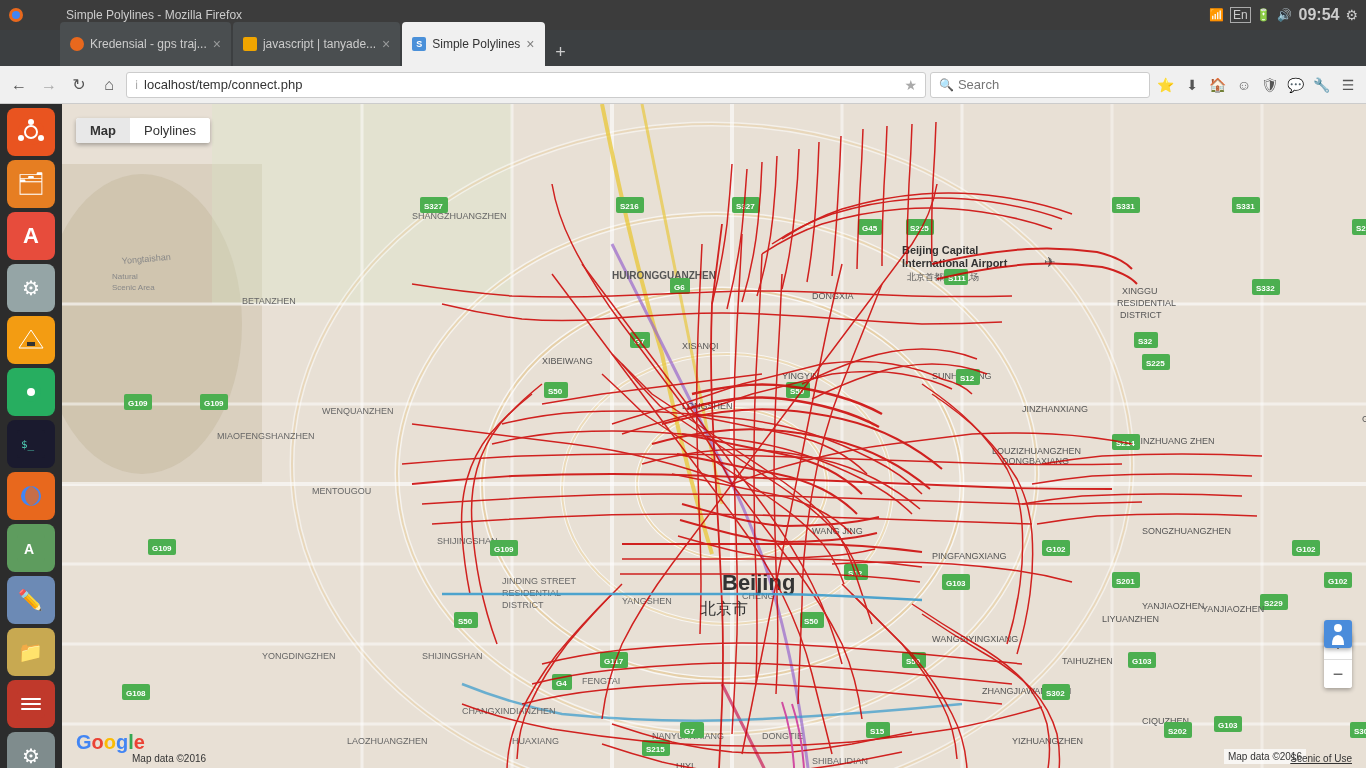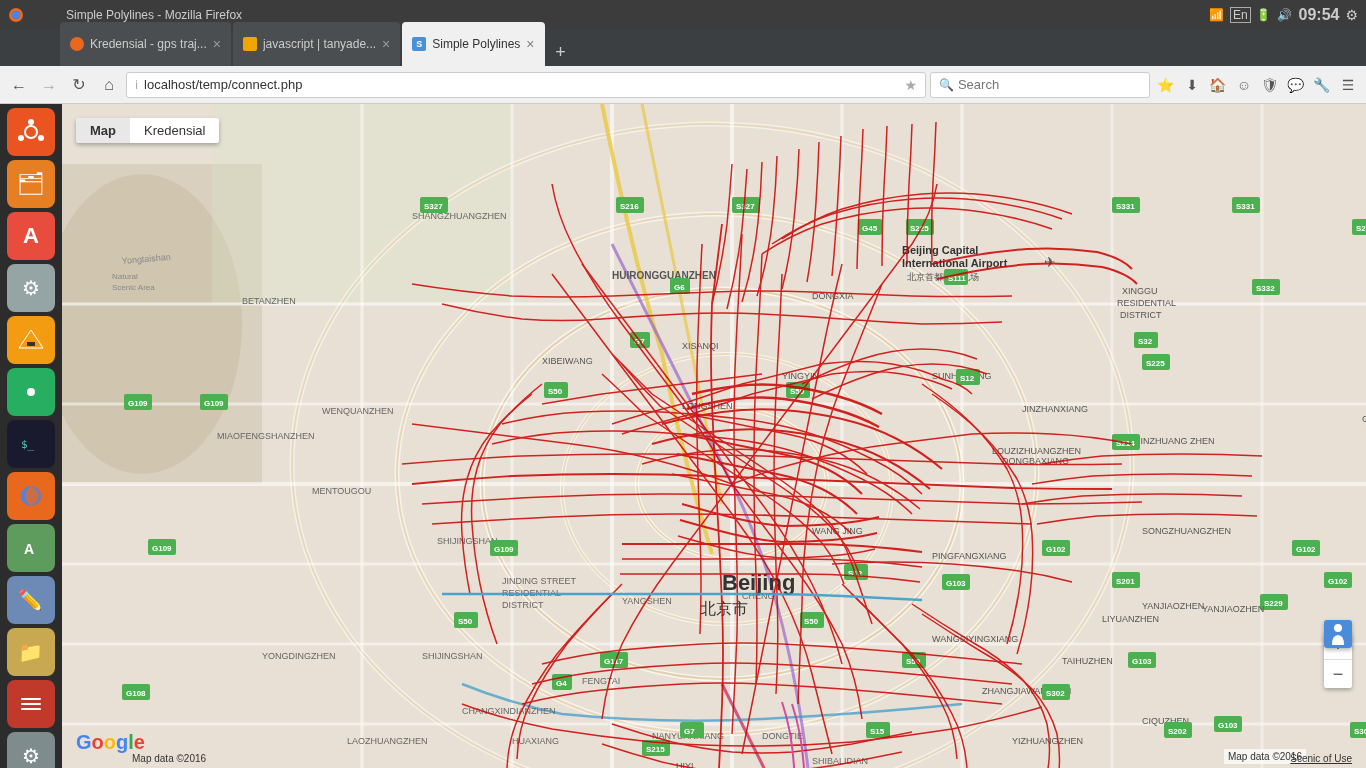--- a/index.html
+++ b/index.html
@@ -830,21 +830,21 @@
         <path d="M560,455 Q590,455 620,455 Q650,455 680,455 Q710,455 740,455 Q770,455 800,457 Q830,459 860,463" fill="none" stroke="#cc0000" stroke-width="1.5"></path>
         <path d="M558,470 Q588,470 618,470 Q648,470 678,470 Q708,470 738,470 Q768,470 798,472 Q828,474 858,478" fill="none" stroke="#cc0000" stroke-width="1.5"></path>
 
         <path d="M870,160 Q920,148 965,145 Q1000,143 1035,148 Q1060,154 1070,165" fill="none" stroke="#cc0000" stroke-width="2"></path>
         <path d="M875,175 Q925,163 970,160 Q1005,158 1040,163 Q1065,169 1075,180" fill="none" stroke="#cc0000" stroke-width="2"></path>
       </g>
     </svg>
 
     <div class="map-type-control">
       <button class="map-type-btn active">Map</button>
-      <button class="map-type-btn">Kredensial</button>
+      <button class="map-type-btn">Polylines</button>
     </div>
 
     <div class="zoom-control">
       <button class="zoom-btn">+</button>
       <button class="zoom-btn">−</button>
     </div>
 
     <div class="pegman">
       <svg width="18" height="22" viewBox="0 0 18 22">
         <circle cx="9" cy="5" r="4" fill="white"></circle>

